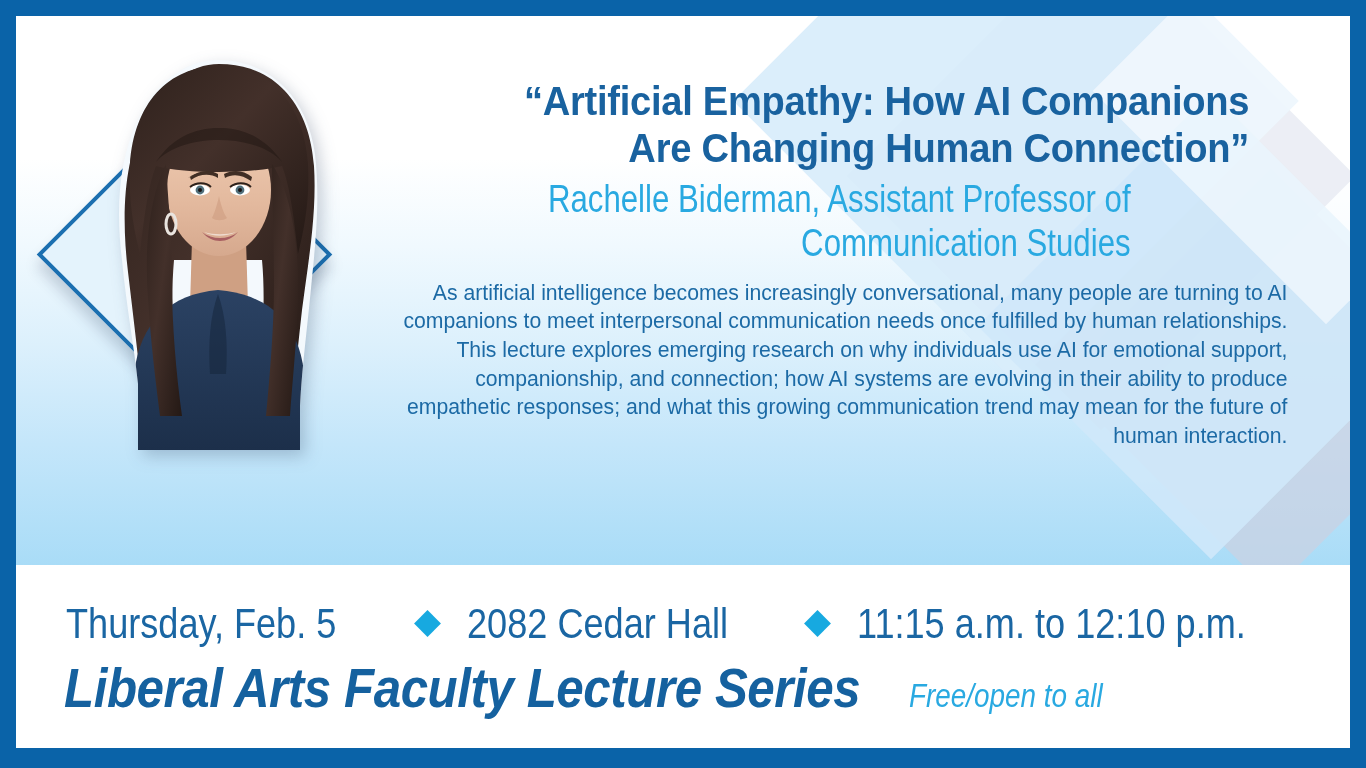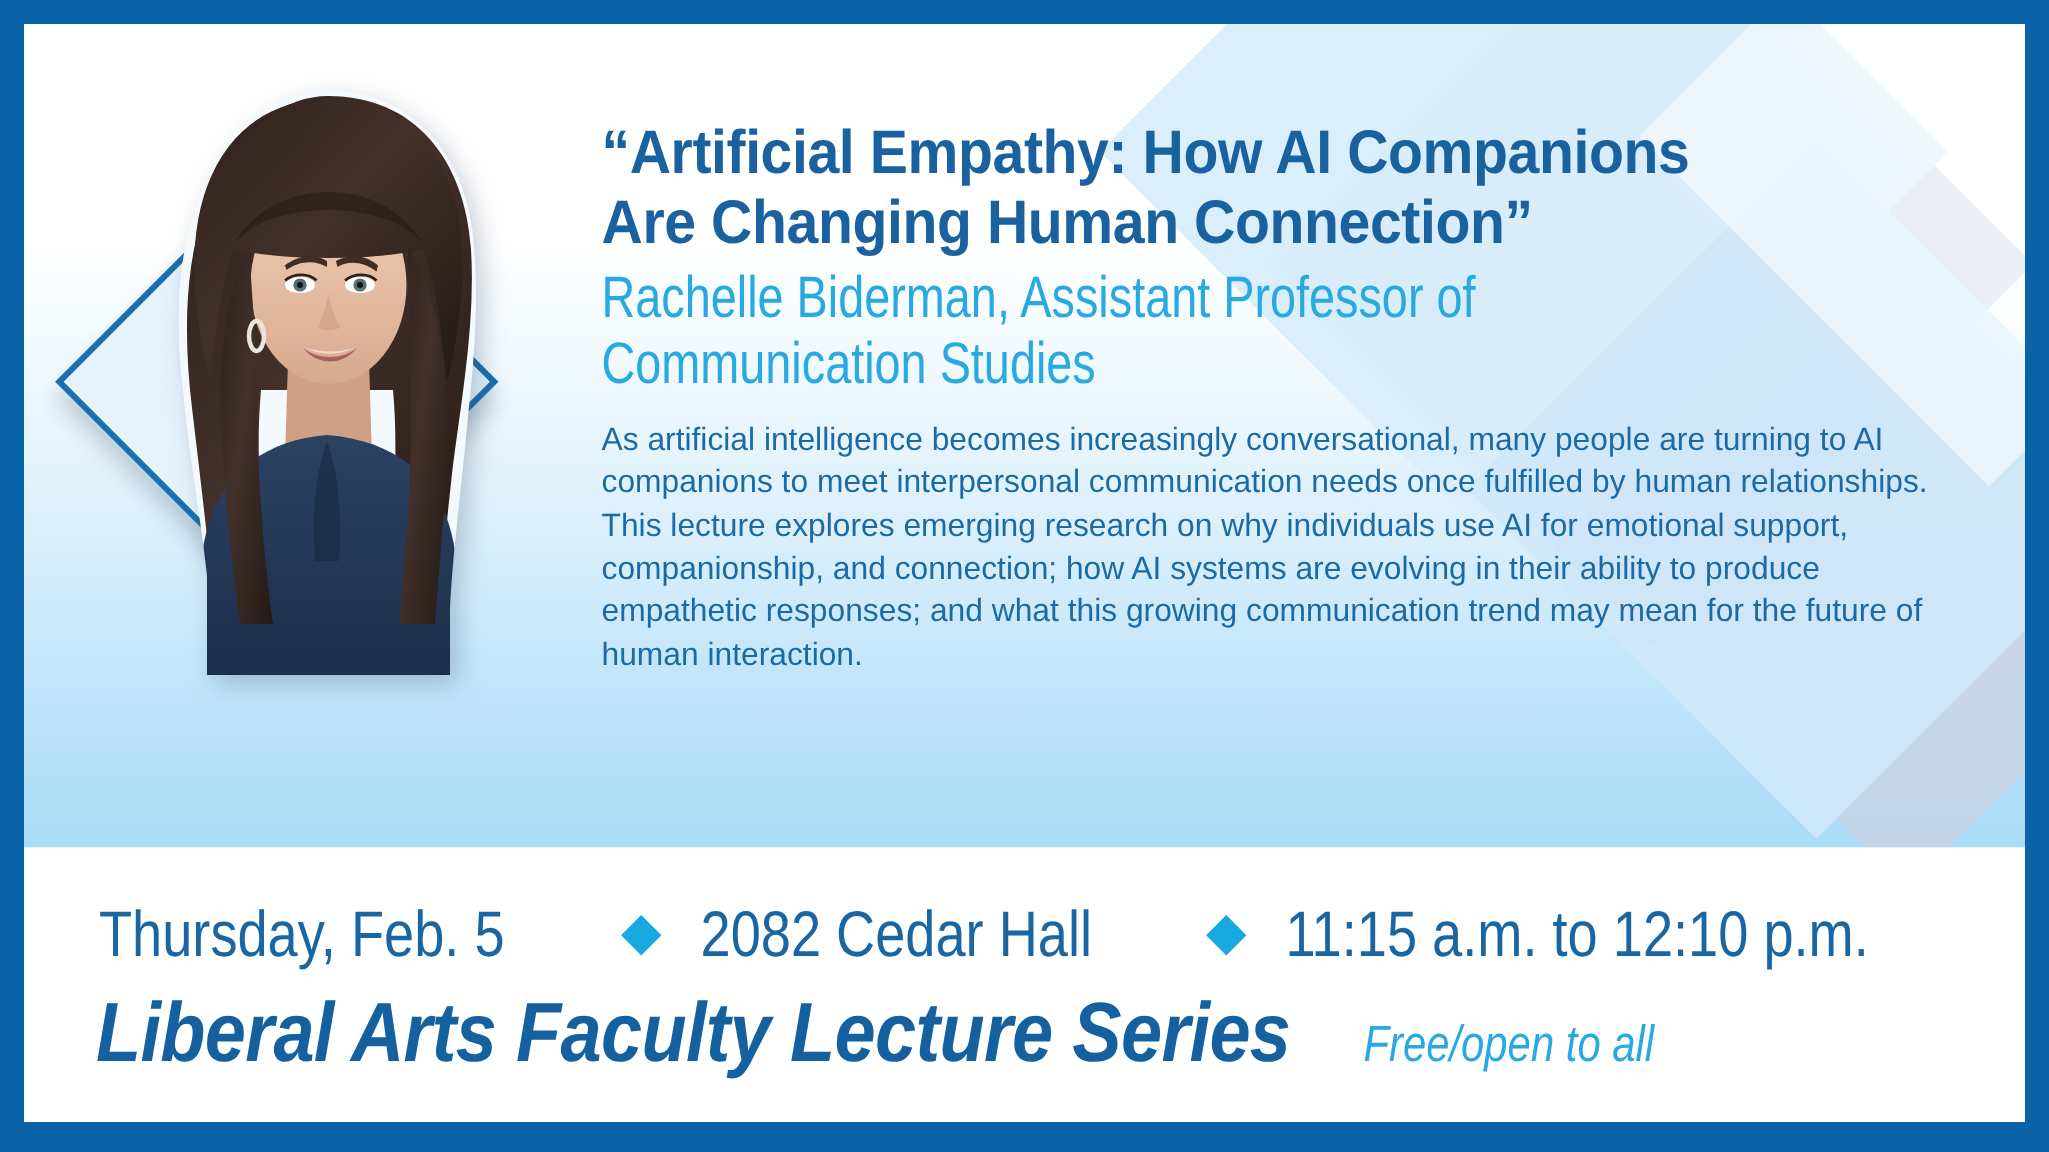--- a/index.html
+++ b/index.html
@@ -33,20 +33,21 @@
     left:0; top:0;
     width:1334px; height:549px;
     background:linear-gradient(to bottom,
         #ffffff 0%,
         #ffffff 26%,
         #f0f9fe 42%,
         #dcf0fc 60%,
         #c4e6fa 78%,
         #a9dcf7 100%);
     overflow:hidden;
+    text-align:right;
   }
 
   
   .deco {
     position:absolute;
     transform:rotate(45deg);
   }
   #deco-gray {
     width:360px; height:360px;
     left:905px; top:-20px;

